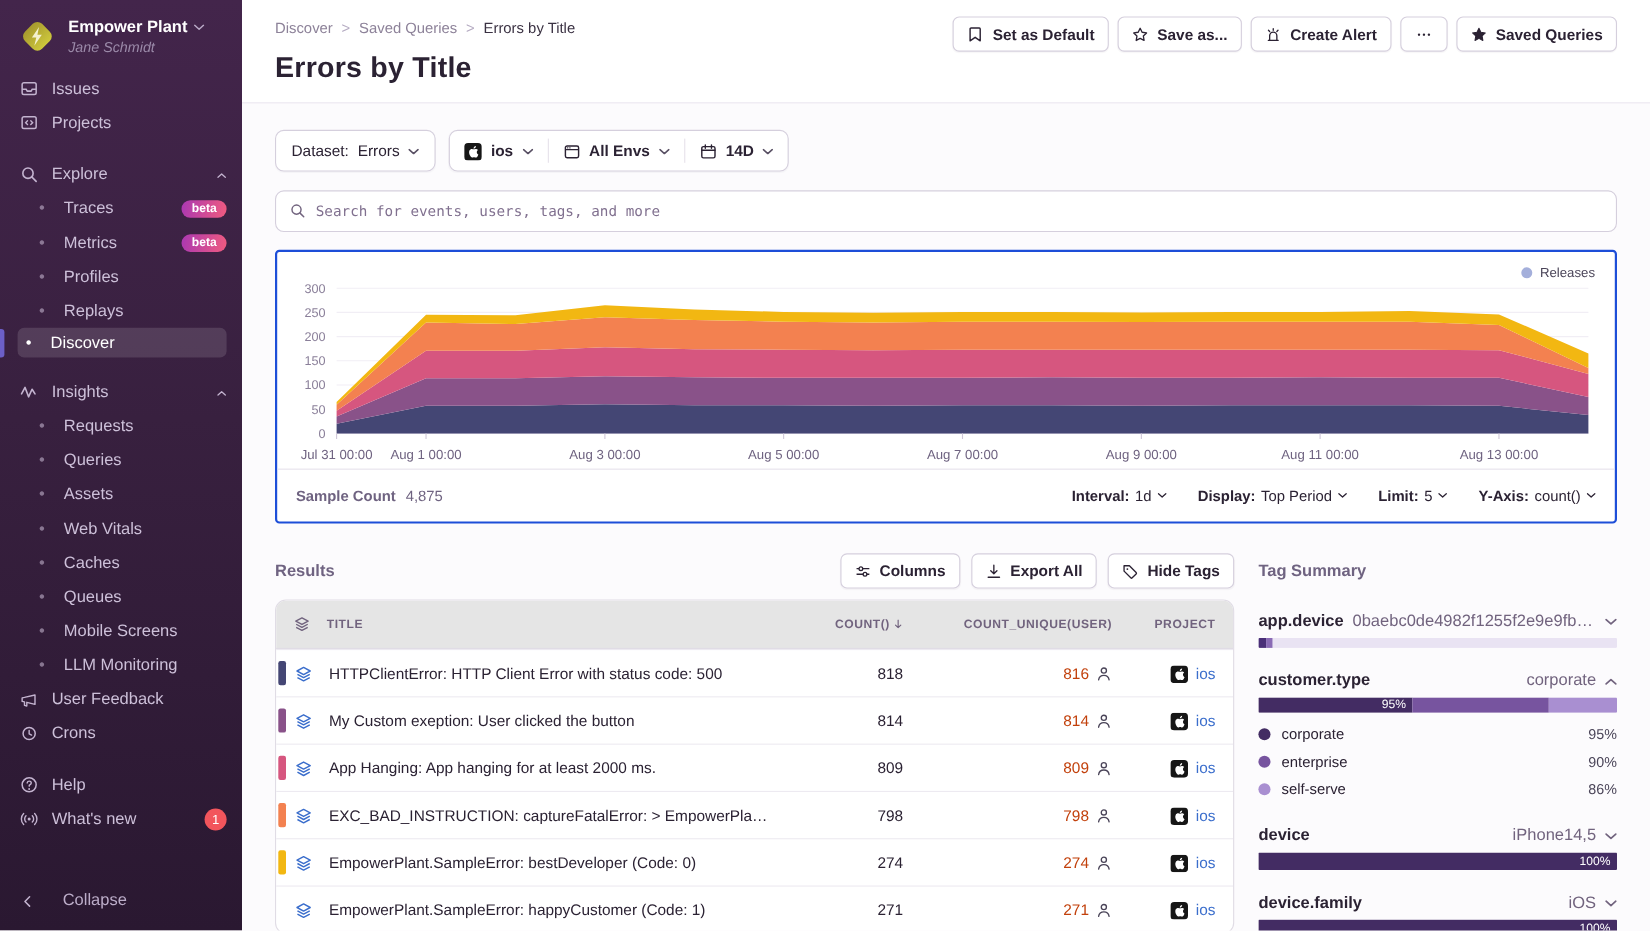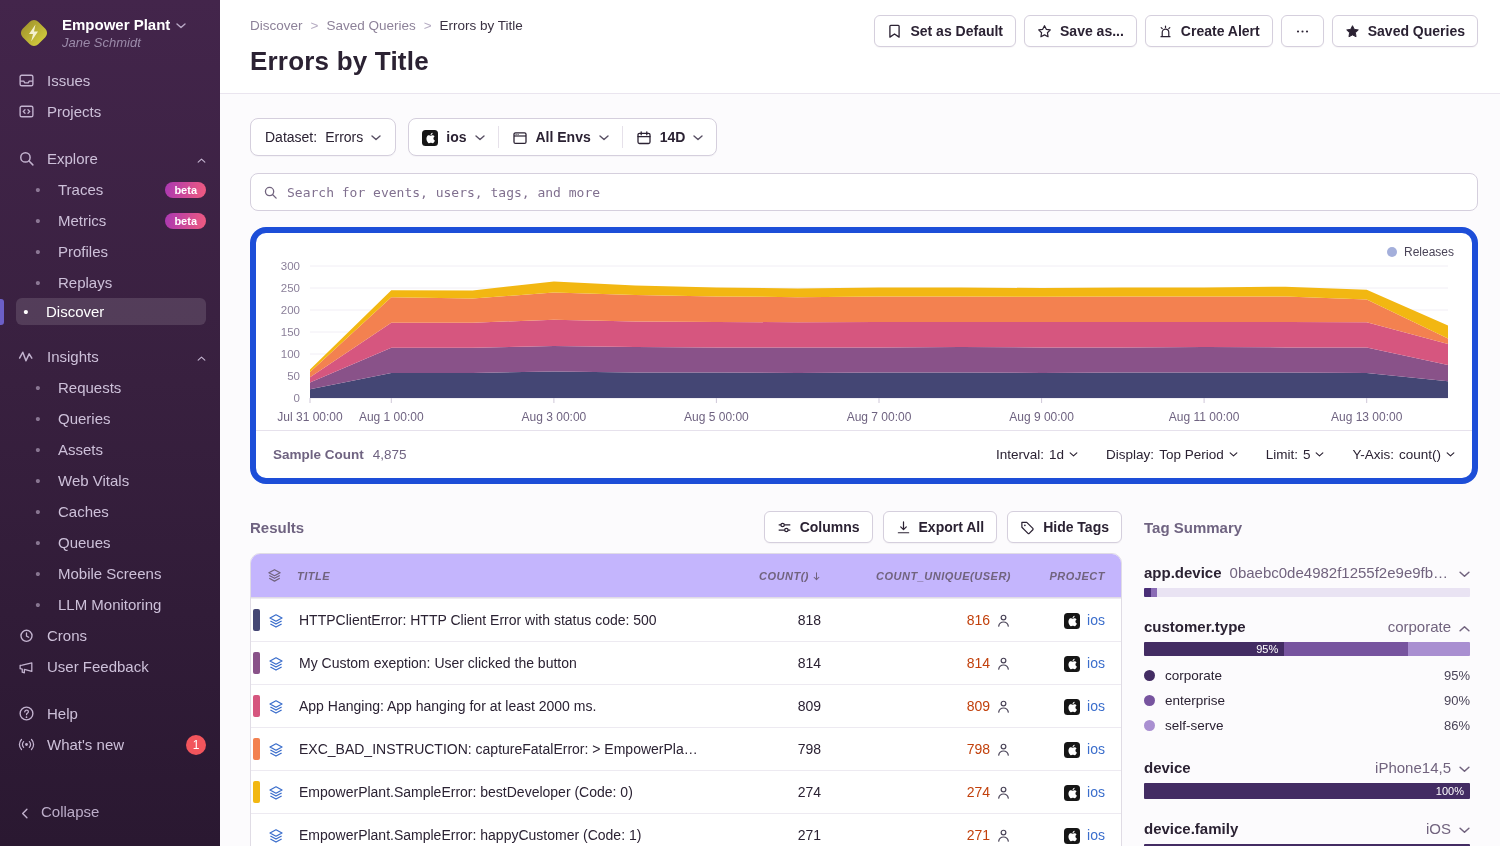--- a/index.html
+++ b/index.html
@@ -21,22 +21,22 @@
   .bullet { width:16px; text-align:center; color:rgba(205,192,217,.55); font-size:15px; flex:none; }
   .nav-item.active { background:rgba(255,255,255,.13); border-radius:6px; margin:0 14px 0 16px;
     padding:0 8px 0 2px; color:#fff; height:27px; }
   .nav-item.active .bullet { color:#fff; }
   .group-gap { margin-top:16px; }
   .chev-right { margin-left:auto; color:#9d8cab; }
   .badge-beta { margin-left:auto; background:linear-gradient(100deg,#aa38b2,#f05b7f); color:#fff;
     font-size:11px; font-weight:600; padding:2px 9px; border-radius:9px; }
   .badge-red { margin-left:auto; width:20px; height:20px; border-radius:50%; background:#f2555c;
     color:#fff; font-size:12px; display:flex; align-items:center; justify-content:center; }
-  .collapse-row { position:absolute; bottom:12px; left:0; right:0; display:flex; 
-    gap:8px; height:31px; padding:0 18px; color:#bcadc9; font-size:15px; cursor:pointer; }
+  .collapse-row { position:absolute; bottom:12px; left:0; right:0; display:flex; align-items:center;
+    gap:24px; height:31px; padding:0 18px; color:#bcadc9; font-size:15px; cursor:pointer; }
   .accent-stripe { position:absolute; left:0; width:4px; height:26px; background:#6c5fc7;
     border-radius:0 3px 3px 0; }
   .sidebar .ic { color:#c3b3cf; }
 
   
   .main { flex:1; display:flex; flex-direction:column; background:#fcfbfd; }
   .page-header { position:relative; background:#fff; border-bottom:1px solid #eae5ef; padding:18px 30px 16px; }
   .breadcrumbs { display:flex; align-items:center; gap:8px; font-size:13.5px; color:#8d8299; }
   .crumb-sep { color:#b5abc2; }
   .crumb-last { color:#3a3142; }
@@ -62,45 +62,45 @@
     cursor:pointer; }
   .pill-sep { width:1px; background:#e6e1ea; margin:7px 0; }
 
   .search-bar { display:flex; align-items:center; gap:9px; height:38px; margin-top:17px; padding:0 12px;
     background:#fff; border:1px solid #d5cfdd; border-radius:8px; }
   .search-bar input { flex:1; border:0; outline:0; font-family:"DejaVu Sans Mono","Liberation Mono",monospace;
     font-size:13px; color:#2b2233; background:transparent; }
   .search-bar input::placeholder { color:#80708f; }
 
   
-  .chart-card { margin-top:16px; background:#fff; border:6px solid #1d4ed8; border-radius:16px; overflow:hidden; }
+  .chart-card { margin-top:16px; background:#fff; border:2px solid #1d4ed8; border-radius:4px; overflow:hidden; }
   .chart-wrap { position:relative; height:197px; }
   .chart-wrap svg { display:block; }
   .legend { position:absolute; top:12px; right:18px; display:flex; align-items:center; gap:7px;
     font-size:12px; color:#4a4458; cursor:pointer; }
   .legend-dot { width:10px; height:10px; border-radius:50%; background:#a4afdb; }
   .ytick { font-size:11.5px; fill:#8a7f99; }
   .xtick { font-size:12px; fill:#6f6381; }
   .chart-footer { display:flex; align-items:center; height:48px; border-top:1px solid #e6e1ec; padding:0 17px; }
   .sample { display:flex; gap:9px; font-size:13.5px; color:#6f6381; }
   .sample b { font-weight:700; }
   .chart-controls { margin-left:auto; display:flex; gap:28px; }
   .ctrl { display:flex; align-items:center; gap:5px; font-size:13.5px; color:#2b2233; cursor:pointer; }
-  .ctrl b { font-weight:400; }
+  .ctrl b { font-weight:700; }
 
   
   .results-row { display:flex; margin-top:27px; }
   .results-left { width:872px; flex:none; }
   .results-head { display:flex; align-items:center; height:32px; margin-bottom:10px; }
   .results-title { font-size:15px; font-weight:600; color:#6f6381; }
   .results-btns { margin-left:auto; display:flex; gap:10px; }
   .table { background:#fff; border:1px solid #e0dce5; border-radius:10px; overflow:hidden; }
   .t-head, .t-row { display:grid; grid-template-columns:46px 1fr 120px 190px 110px; align-items:center; }
-  .t-head { height:44px; background:#c4b5fd; border-bottom:1px solid #e0dce5; font-size:11px; font-weight:700;
-    letter-spacing:.5px; color:#71637e;font-style:italic; }
+  .t-head { height:44px; background:#e5e5e5; border-bottom:1px solid #e0dce5; font-size:11px; font-weight:700;
+    letter-spacing:.5px; color:#71637e; }
   .t-row { height:43px; border-top:1px solid #edeaf1; font-size:14px; }
   .t-row:first-of-type { border-top:0; }
   .c-icon { display:flex; align-items:center; }
   .rowbar { width:7px; height:22px; border-radius:2px; margin:0 8px 0 2px; flex:none; }
   .rowbar.none { background:transparent; }
   .c-title { padding-left:2px; white-space:nowrap; overflow:hidden; text-overflow:ellipsis; cursor:pointer; }
   .num { text-align:right; font-variant-numeric:tabular-nums; }
   .c-uniq { display:flex; align-items:center; justify-content:flex-end; gap:6px; color:#c2410c; }
   .c-proj { display:flex; align-items:center; justify-content:flex-end; gap:7px; padding-right:16px; }
   .proj-link { color:#3b6ecc; cursor:pointer; }
@@ -239,30 +239,30 @@
         <div class="nav-item nav-sub">
           <span class="bullet">•</span>
           <span>Mobile Screens</span>
         </div>
         <div class="nav-item nav-sub">
           <span class="bullet">•</span>
           <span>LLM Monitoring</span>
         </div>
         <div class="nav-item">
           <svg class="ic " width="17" height="17" viewBox="0 0 16 16">
+            <path d="M2 7v3l2 .4v3l2 .5v-3.1l7 1.7V4.5L4 6.6z" fill="none" stroke="currentColor" stroke-width="1.2" stroke-linejoin="round"></path>
+          </svg>
+          <span>User Feedback</span>
+        </div>
+        <div class="nav-item">
+          <svg class="ic " width="17" height="17" viewBox="0 0 16 16">
             <circle cx="8" cy="8.3" r="5.2" fill="none" stroke="currentColor" stroke-width="1.3"></circle>
             <path d="M8 5.6v2.9l2.1 1.2" fill="none" stroke="currentColor" stroke-width="1.2" stroke-linecap="round"></path>
           </svg>
           <span>Crons</span>
-        </div>
-        <div class="nav-item">
-          <svg class="ic " width="17" height="17" viewBox="0 0 16 16">
-            <path d="M2 7v3l2 .4v3l2 .5v-3.1l7 1.7V4.5L4 6.6z" fill="none" stroke="currentColor" stroke-width="1.2" stroke-linejoin="round"></path>
-          </svg>
-          <span>User Feedback</span>
         </div>
         <div class="nav-item group-gap">
           <svg class="ic " width="17" height="17" viewBox="0 0 16 16">
             <circle cx="8" cy="8" r="6" fill="none" stroke="currentColor" stroke-width="1.3"></circle>
             <path d="M6.3 6.4c.2-1 1-1.6 1.8-1.6.9 0 1.7.7 1.7 1.6 0 1.2-1.1 1.3-1.7 2v.7" fill="none" stroke="currentColor" stroke-width="1.2" stroke-linecap="round"></path>
             <circle cx="8" cy="11.5" r=".8" fill="currentColor"></circle>
           </svg>
           <span>Help</span>
         </div>
         <div class="nav-item">

